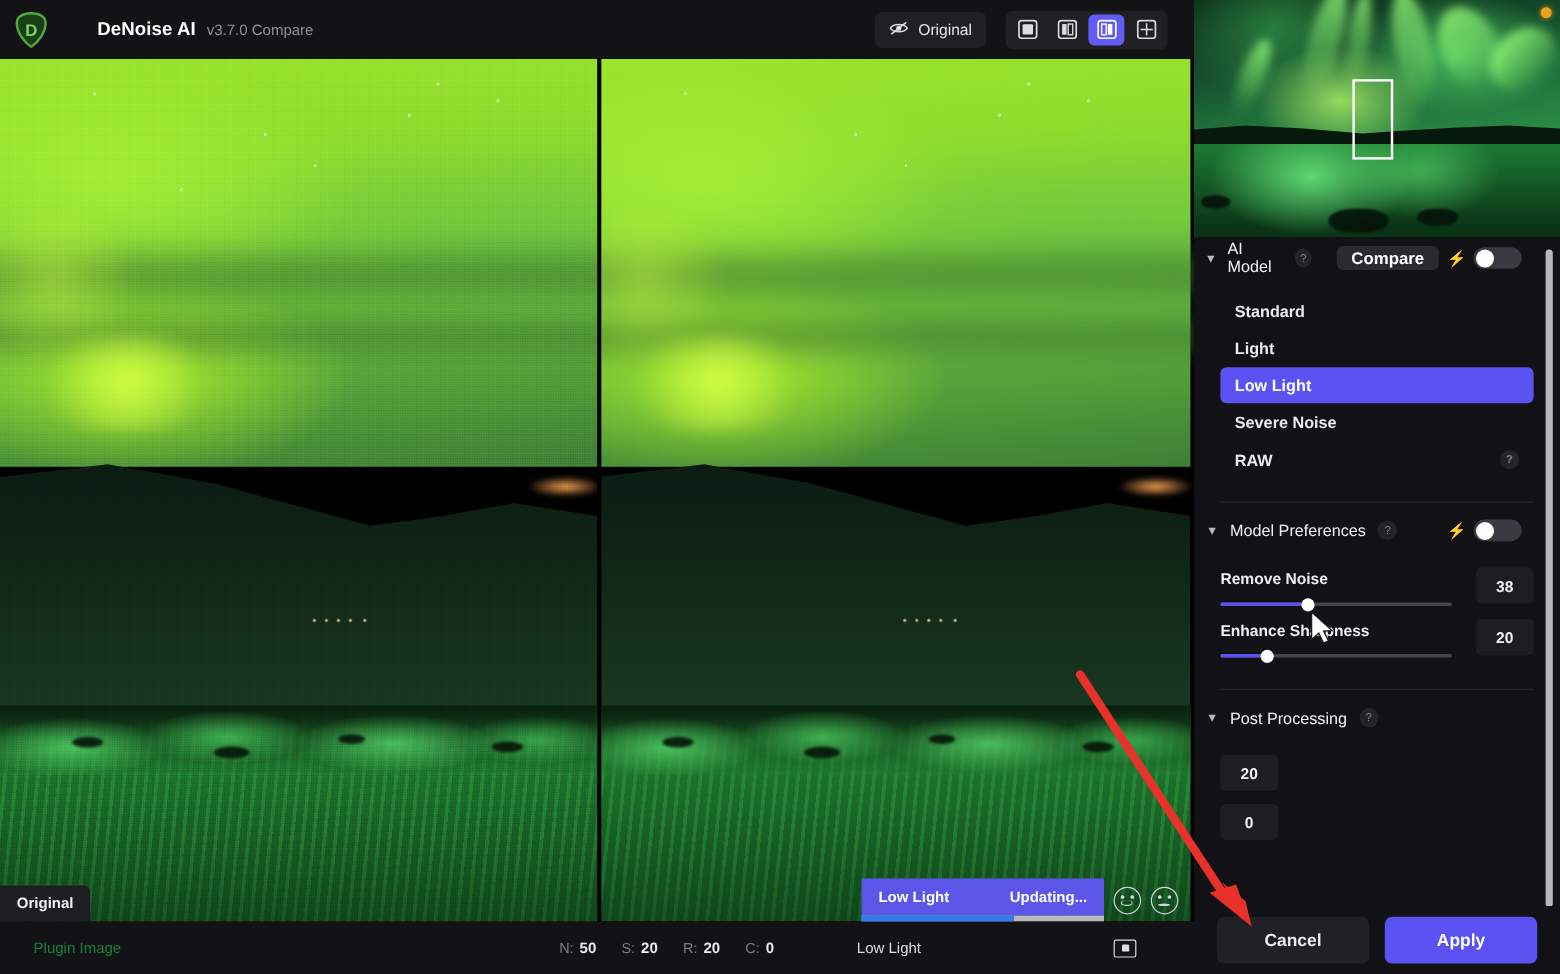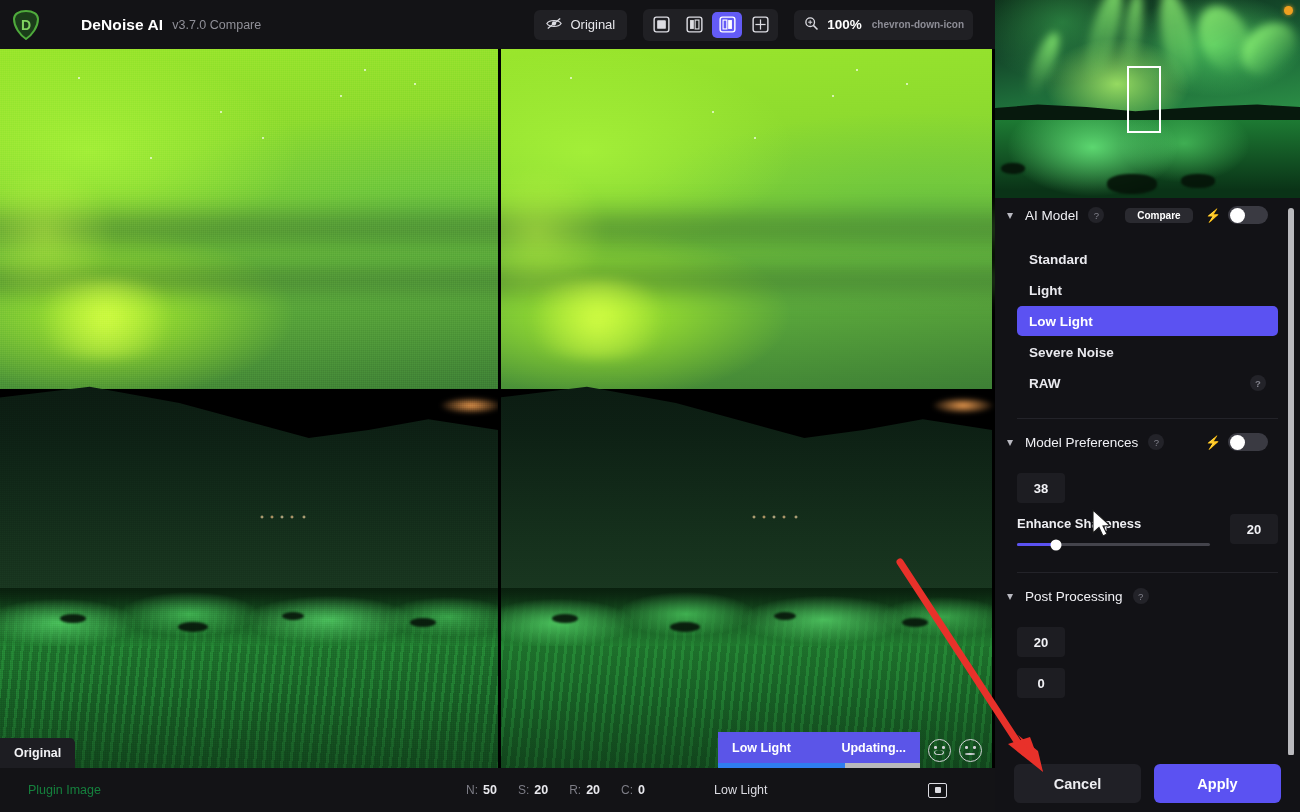--- a/index.html
+++ b/index.html
@@ -261,21 +261,21 @@
     color: #b8b8c0; font-size: 12px;
   }
   .sect-title { font-size: 13.5px; font-weight: normal; color: #f0f0f4; }
   .qmark {
     width: 16px; height: 16px; border-radius: 50%; background: #232329;
     color: #83838d; font-size: 9.5px; display: flex;
     align-items: center; justify-content: center; margin-left: 3px;
   }
   .compare-btn {
     background: #2a2a30; border-radius: 5px; padding: 2px 12px;
-    font-size: 10px; font-weight: bold; color: #ffffff; margin-left: 14px;
+    font-size: 14px; font-weight: bold; color: #ffffff; margin-left: 14px;
   }
   .toggle-wrap { display: flex; align-items: center; gap: 6px; margin-left: auto; margin-right: 32px; }
   .bolt { color: #d8d8de; font-size: 13px; }
   .toggle {
     width: 40px; height: 18px; border-radius: 9px; background: #3a3a42; position: relative;
   }
   .toggle > i {
     position: absolute; left: 1.5px; top: 1.5px; width: 15px; height: 15px;
     border-radius: 50%; background: #ffffff;
   }
@@ -387,32 +387,20 @@
         </div>
         <div class="seg">
           <svg width="17" height="17" viewBox="0 0 18 18">
             <rect x="1.2" y="1.2" width="15.6" height="15.6" rx="2.4" fill="none" stroke="#dcdce2" stroke-width="1.5"></rect>
             <line x1="9" y1="3.6" x2="9" y2="14.4" stroke="#dcdce2" stroke-width="1.3"></line>
             <line x1="3.6" y1="9" x2="14.4" y2="9" stroke="#dcdce2" stroke-width="1.3"></line>
           </svg>
         </div>
       </div>
 
-      <div class="zoom-pill">
-        <span>
-          <svg width="15" height="15" viewBox="0 0 16 16">
-            <circle cx="6.6" cy="6.6" r="4.6" fill="none" stroke="#dcdce2" stroke-width="1.4"></circle>
-            <line x1="10" y1="10" x2="14.4" y2="14.4" stroke="#dcdce2" stroke-width="1.6"></line>
-            <line x1="4.4" y1="6.6" x2="8.8" y2="6.6" stroke="#dcdce2" stroke-width="1.1"></line>
-            <line x1="6.6" y1="4.4" x2="6.6" y2="8.8" stroke="#dcdce2" stroke-width="1.1"></line>
-          </svg>
-        </span>
-        <span>100%</span>
-        <span class="chev-sm">chevron-down-icon</span>
-      </div>
 
     </div>
   </div>
 
   <div class="canvas">
 
     <div class="pane pane-left">
       <div class="photo" style="width:498px;">
         <div class="sky">
           <div class="sky-band" style="top:150px;"></div>
@@ -590,20 +578,27 @@
         <span class="toggle-wrap">
           <span class="bolt">⚡</span>
           <span class="toggle">
               <i></i>
             </span>
         </span>
       </div>
 
       <div class="slider-row">
         <div class="slider-top">
+          <div style="flex:1;">
+            <div class="slider-label">Remove Noise</div>
+            <div class="track">
+              <span class="fill" id="f-rn" style="width: 38%;"></span>
+                <span class="knob" id="k-rn" style="left: 38%;"></span>
+            </div>
+          </div>
           <div class="numbox">38</div>
         </div>
       </div>
 
       <div class="slider-row" style="margin-top:11px;">
         <div class="slider-top">
           <div style="flex:1;">
             <div class="slider-label">Enhance Sharpness</div>
             <div class="track">
               <span class="fill" id="f-es" style="width: 20%;"></span>

